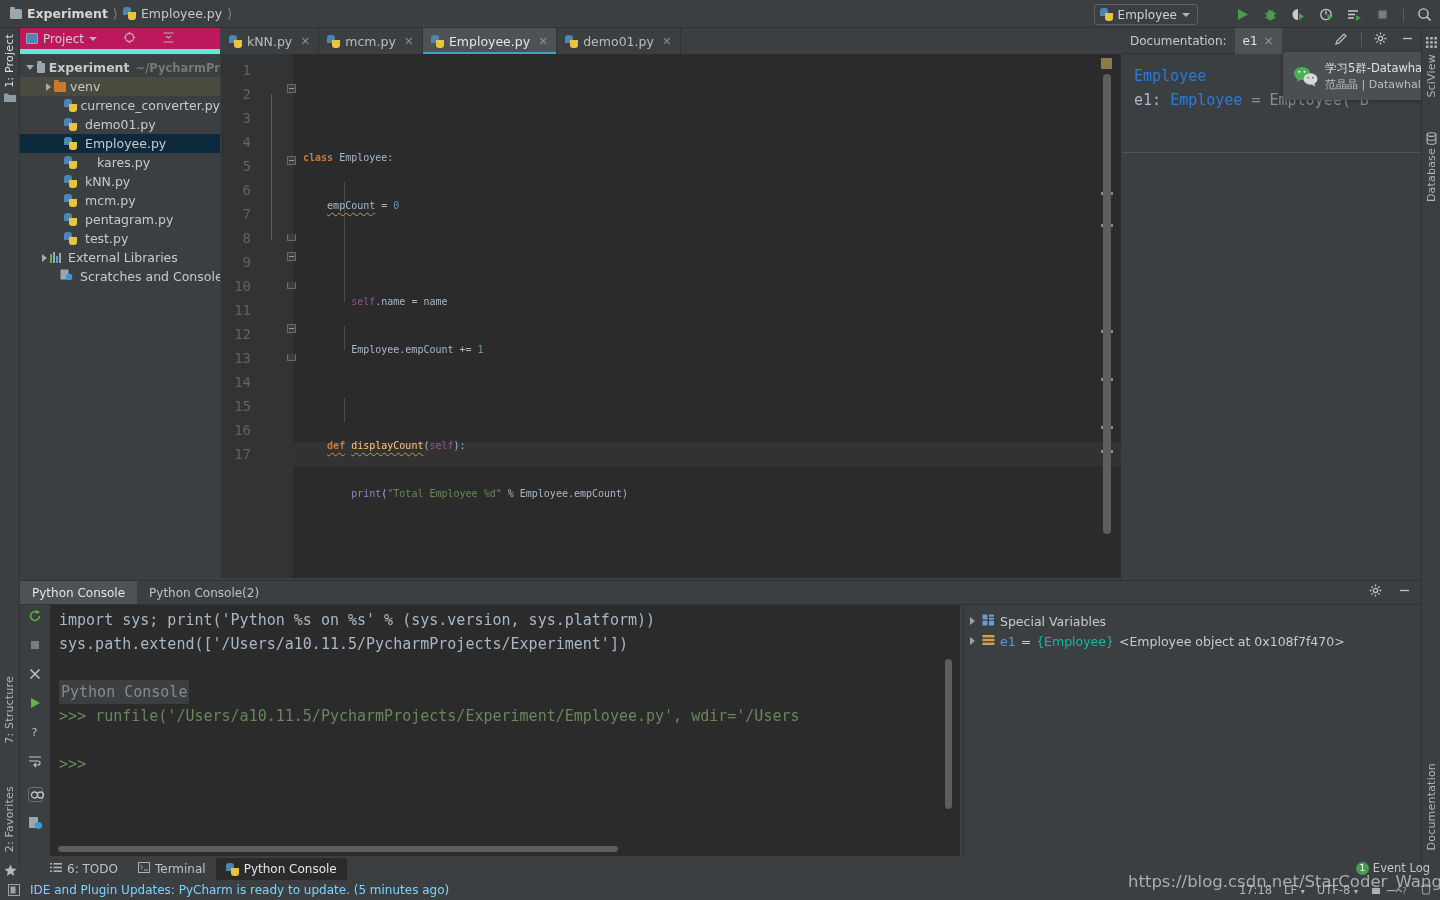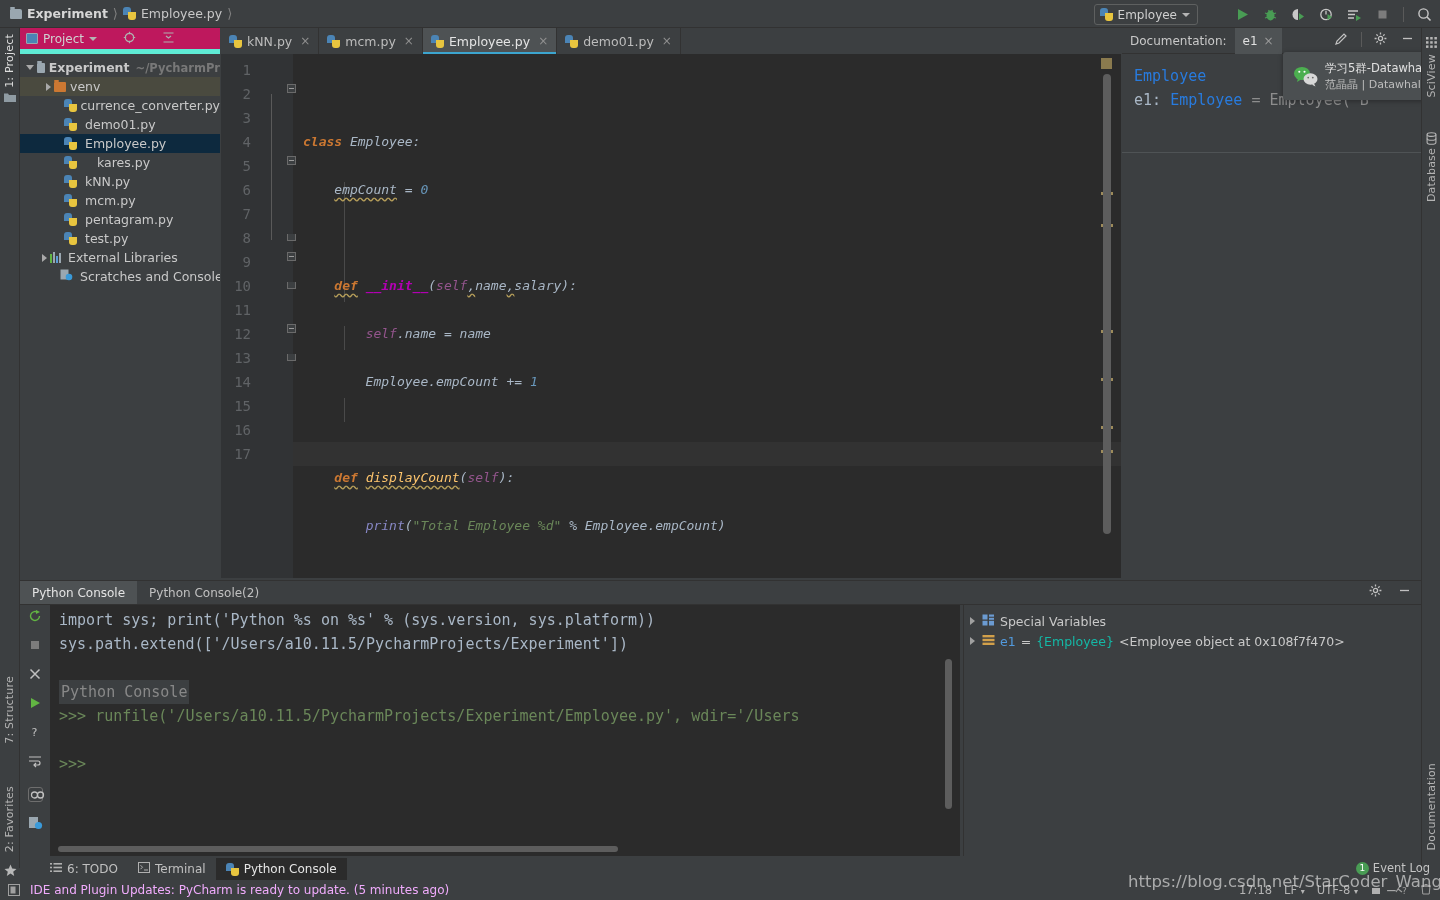--- a/index.html
+++ b/index.html
@@ -91,23 +91,23 @@
     background:#313335; color:#606366; text-align:right; font-family:"DejaVu Sans Mono", monospace;
     font-size:14px; line-height:24px; padding-top:4px;
   }
   .gutter .ln { padding-right:42px; height:24px; }
   .fold-col { position:absolute; left:46px; top:4px; width:20px; }
   .foldmark { position:absolute; width:9px; height:9px; border:1px solid #6a6a6a; background:#3c3f41; }
   .foldmark:after{content:"";position:absolute;left:1px;top:3px;width:5px;height:1px;background:#9a9a9a;}
   .foldline { position:absolute; left:4px; width:1px; background:#5a5a5a; }
   .foldend { position:absolute; width:9px; height:7px; border:1px solid #6a6a6a; border-top:none; background:#3c3f41;}
   .code {
-    position:absolute; left:72px; top:4px; right:0; height:520px;
-    font-family:"DejaVu Sans Mono", monospace; font-size:13px; line-height:24px;
-    color:#a9b7c6; white-space:pre; padding-left:10px;font-style:italic;
+    position:absolute; left:72px; top:20px; right:0; height:520px;
+    font-family:"DejaVu Sans Mono", monospace; font-size:10px; line-height:24px;
+    color:#a9b7c6; white-space:pre; padding-left:10px;
   }
   .code .row-line { height:24px; }
   .kw { color:#cc7832; font-weight:bold; }
   .fn { color:#ffc66d; }
   .mg { color:#b200b2; font-weight:bold; }
   .self { color:#94558d; }
   .num { color:#6897bb; }
   .str { color:#6a8759; }
   .pn { color:#a9b7c6; }
   .wavy { text-decoration: underline; text-decoration-style: wavy; text-decoration-color:#b8a05a; text-underline-offset:3px; }
@@ -171,21 +171,21 @@
   .vrow .tri { width:0;height:0;border-top:4px solid transparent;border-bottom:4px solid transparent;border-left:5px solid #a0a0a0; margin-right:2px;}
   .blue { color:#529ade; }
   .dim { color:#14b8a6; }
   .drag-h { position:absolute; left:958px; top:118px; width:4px; height:18px; }
 
   
   .bottom-tabs { position:absolute; left:20px; top:858px; width:1401px; height:22px; background:#3c3f41; display:flex; align-items:stretch; }
   .btab { display:flex; align-items:center; gap:5px; padding:0 10px; font-size:12px; color:#c0c0c0; }
   .btab.active { background:#2b2b2b; color:#e6e6e6; }
   .statusbar { position:absolute; left:0; top:880px; width:1440px; height:20px; background:#3c3f41; display:flex; align-items:center; }
-  .status-msg { font-size:12px; color:#f0abfc; margin-left:30px; }
+  .status-msg { font-size:12px; color:#7dd3fc; margin-left:30px; }
   .status-right { position:absolute; right:8px; top:0; height:20px; display:flex; align-items:center; gap:12px; font-size:11.5px; color:#b4b4b4; }
   .badge { width:13px;height:13px;border-radius:50%;background:#499c54;color:#fff;font-size:9px;display:flex;align-items:center;justify-content:center;}
 
   .watermark {
     position:absolute; left:1128px; top:872px; font-size:16.5px; color:#cfcfcf; opacity:0.75;
     font-family:"DejaVu Sans", sans-serif; white-space:nowrap; pointer-events:none;
   }
   .evtlog { position:absolute; right:10px; top:861px; display:flex; align-items:center; gap:4px; font-size:11.5px; color:#c4c4c4;}
 </style>
 </head>
@@ -434,21 +434,20 @@
 
       <div class="indent-guide" style="left:123px; top:128px; height:120px;"></div>
       <div class="indent-guide" style="left:123px; top:272px; height:24px;"></div>
       <div class="indent-guide" style="left:123px; top:344px; height:24px;"></div>
 
       <div class="code">
 <div class="row-line">&nbsp;</div>
 <div class="row-line"><span class="kw">class</span> <span class="pn">Employee</span>:</div>
 <div class="row-line">    <span class="wavy">empCount</span> = <span class="num">0</span></div>
 <div class="row-line">&nbsp;</div>
-<div class="row-line">    <span class="kw wavy">def</span> <span class="mg">__init__</span>(<span class="self">self</span><span class="wavy">,</span><span class="pn">name</span><span class="wavy">,</span><span class="pn">salary</span>):</div>
 <div class="row-line">        <span class="self">self</span>.name = name</div>
 <div class="row-line">        Employee.empCount += <span class="num">1</span></div>
 <div class="row-line">&nbsp;</div>
 <div class="row-line">    <span class="kw wavy">def</span> <span class="fn wavy">displayCount</span>(<span class="self">self</span>):</div>
 <div class="row-line">        <span style="color:#8888c6">print</span>(<span class="str">"Total Employee %d"</span> % Employee.empCount)</div>
 
 
 
 
 

